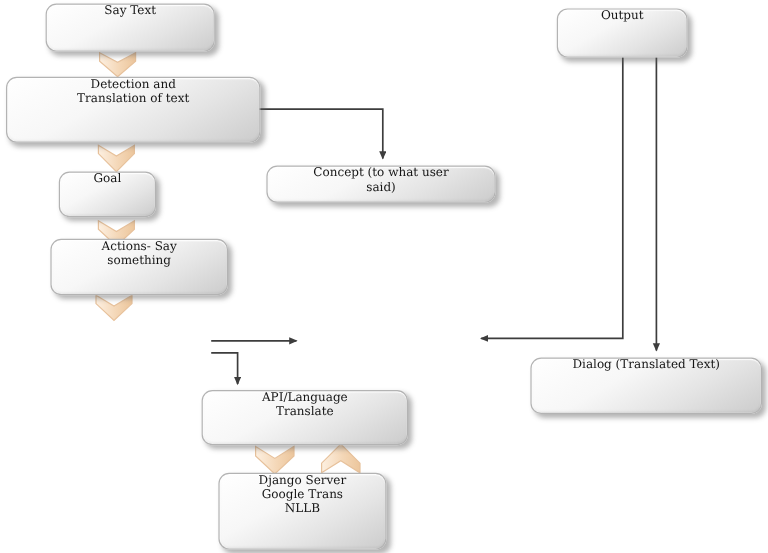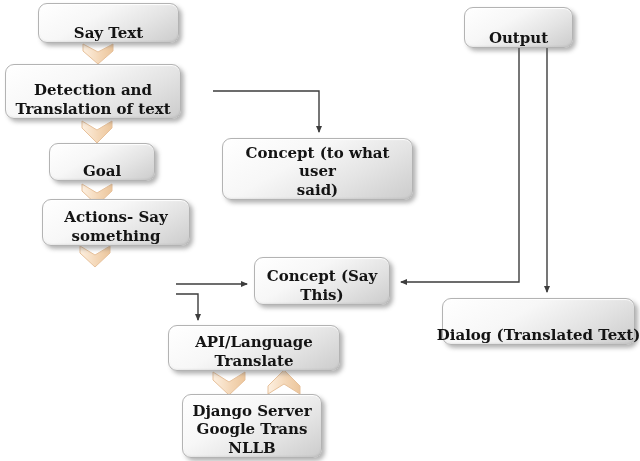--- a/index.html
+++ b/index.html
@@ -19,34 +19,33 @@
     position: absolute;
     left: 0;
     top: 0;
     width: 640px;
     height: 461px;
   }
   .node {
     position: absolute;
     box-sizing: border-box;
     display: flex;
-    align-items: flex-end;
+    align-items: flex-start;
     justify-content: center;
     text-align: center;
     border: 1px solid #b3b3b3;
     border-radius: 9px;
     background: linear-gradient(150deg, #ffffff 0%, #f7f7f7 38%, #e4e4e4 68%, #cccccc 100%);
     box-shadow: 3px 3px 4px rgba(90,90,90,0.45),
                 inset 0 1px 1px rgba(255,255,255,0.95),
                 inset 1px 0 1px rgba(255,255,255,0.6),
                 inset 0 -1px 2px rgba(0,0,0,0.07);
     color: #141414;
-    font-size: 15px;
+    font-size: 10px;
     line-height: 1.22;
-    font-weight: bold;
   }
   .node .lbl {
     white-space: pre-line;
     padding: 0 3px;
   }
   .node.nowrap .lbl {
     white-space: pre;
   }
 </style>
 </head>
@@ -77,44 +76,40 @@
     <polygon points="82,184 97,193 112,184 112,191 97,205 82,191" fill="url(#chevGrad)" stroke="#e7c19b" stroke-width="1"></polygon>
     <polygon points="80,246 95,255 110,246 110,253 95,267 80,253" fill="url(#chevGrad)" stroke="#e7c19b" stroke-width="1"></polygon>
     <polygon points="213,372 229,382 245,372 245,380 229,395 213,380" fill="url(#chevGrad)" stroke="#e7c19b" stroke-width="1"></polygon>
     <polygon points="268,394 284,384 300,394 300,386 284,370 268,386" fill="url(#chevGrad)" stroke="#e7c19b" stroke-width="1"></polygon>
   </svg>
 
   <div class="node" style="left:38px; top:3px; width:141px; height:40px;">
     <span class="lbl">Say Text</span>
   </div>
 
-  <div class="node" style="left:5px; top:64px; width:176px; height:55px;">
+  <div class="node" style="left:5px; top:64px; width:212px; height:55px;">
     <span class="lbl">Detection and
 Translation of text</span>
   </div>
 
-  <div class="node" style="left:49px; top:143px; width:106px; height:38px;">
+  <div class="node" style="left:49px; top:143px; width:81px; height:38px;">
     <span class="lbl">Goal</span>
   </div>
 
   <div class="node" style="left:42px; top:199px; width:148px; height:47px;">
     <span class="lbl">Actions- Say
 something</span>
   </div>
 
 
-  <div class="node" style="left:222px; top:138px; width:191px; height:62px;">
+  <div class="node" style="left:222px; top:138px; width:191px; height:31px;">
     <span class="lbl">Concept (to what user
 said)</span>
   </div>
 
-  <div class="node" style="left:254px; top:257px; width:136px; height:48px;">
-    <span class="lbl">Concept (Say
-This)</span>
-  </div>
 
   <div class="node" style="left:168px; top:325px; width:172px; height:46px;">
     <span class="lbl">API/Language
 Translate</span>
   </div>
 
   <div class="node" style="left:182px; top:394px; width:140px; height:64px;">
     <span class="lbl">Django Server
 Google Trans
 NLLB</span>

